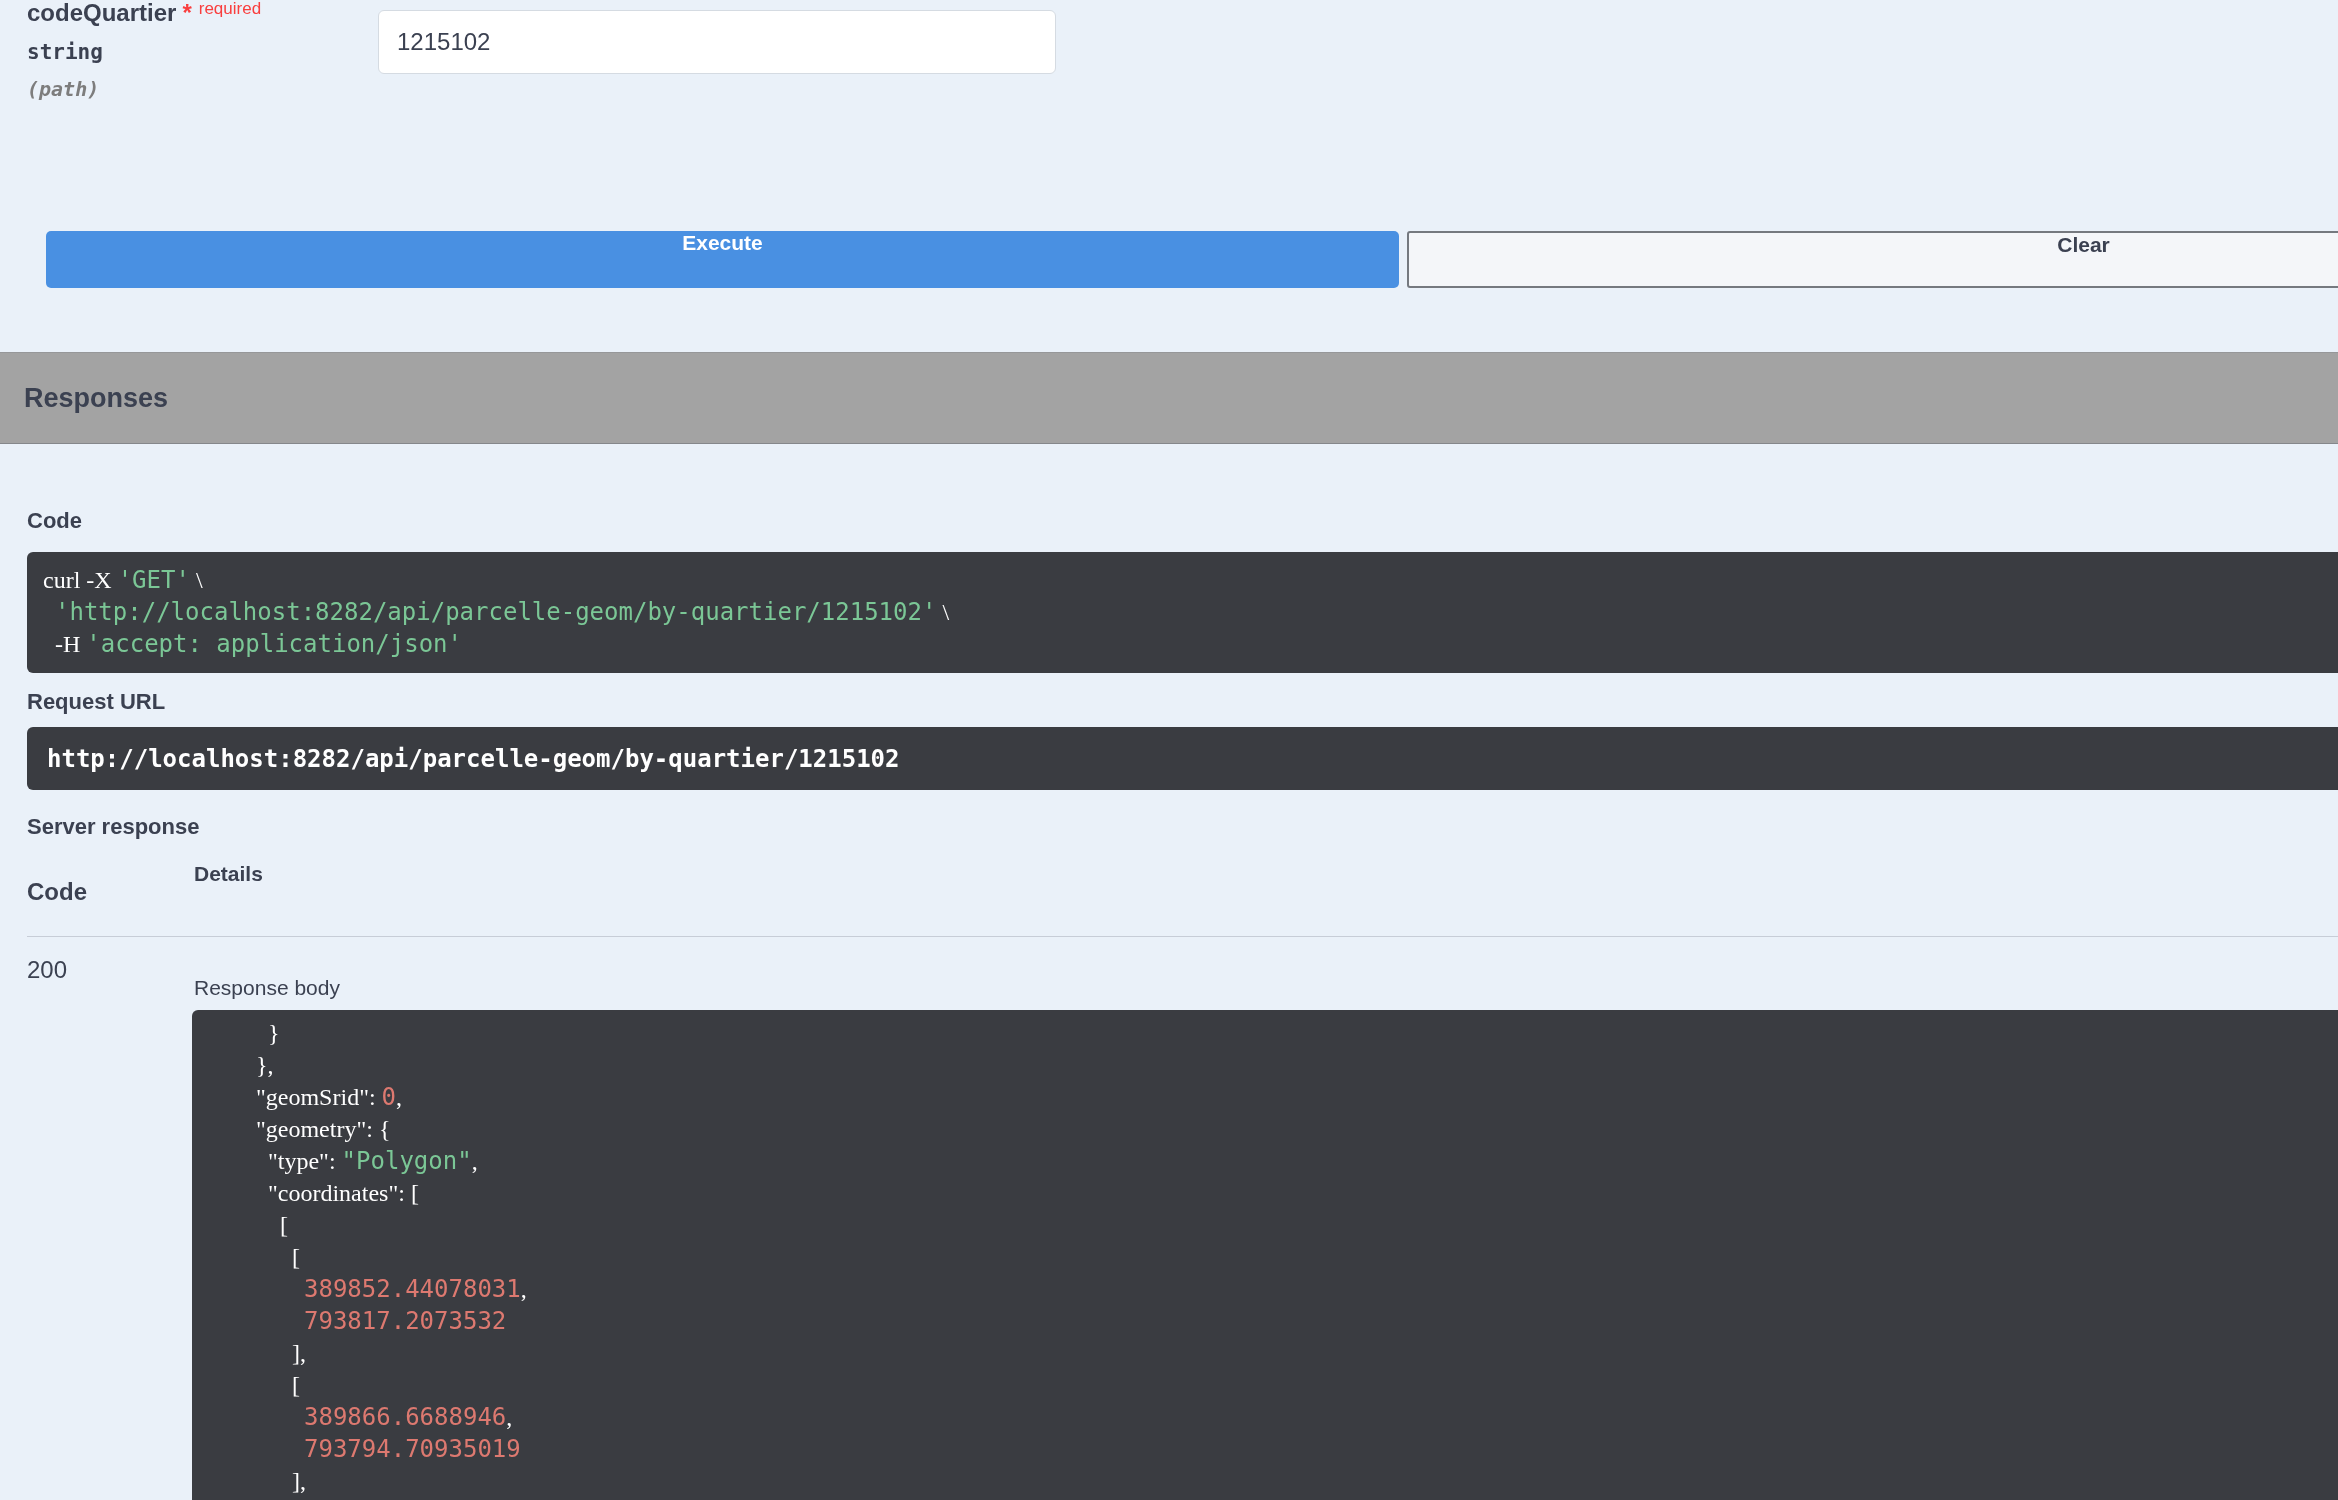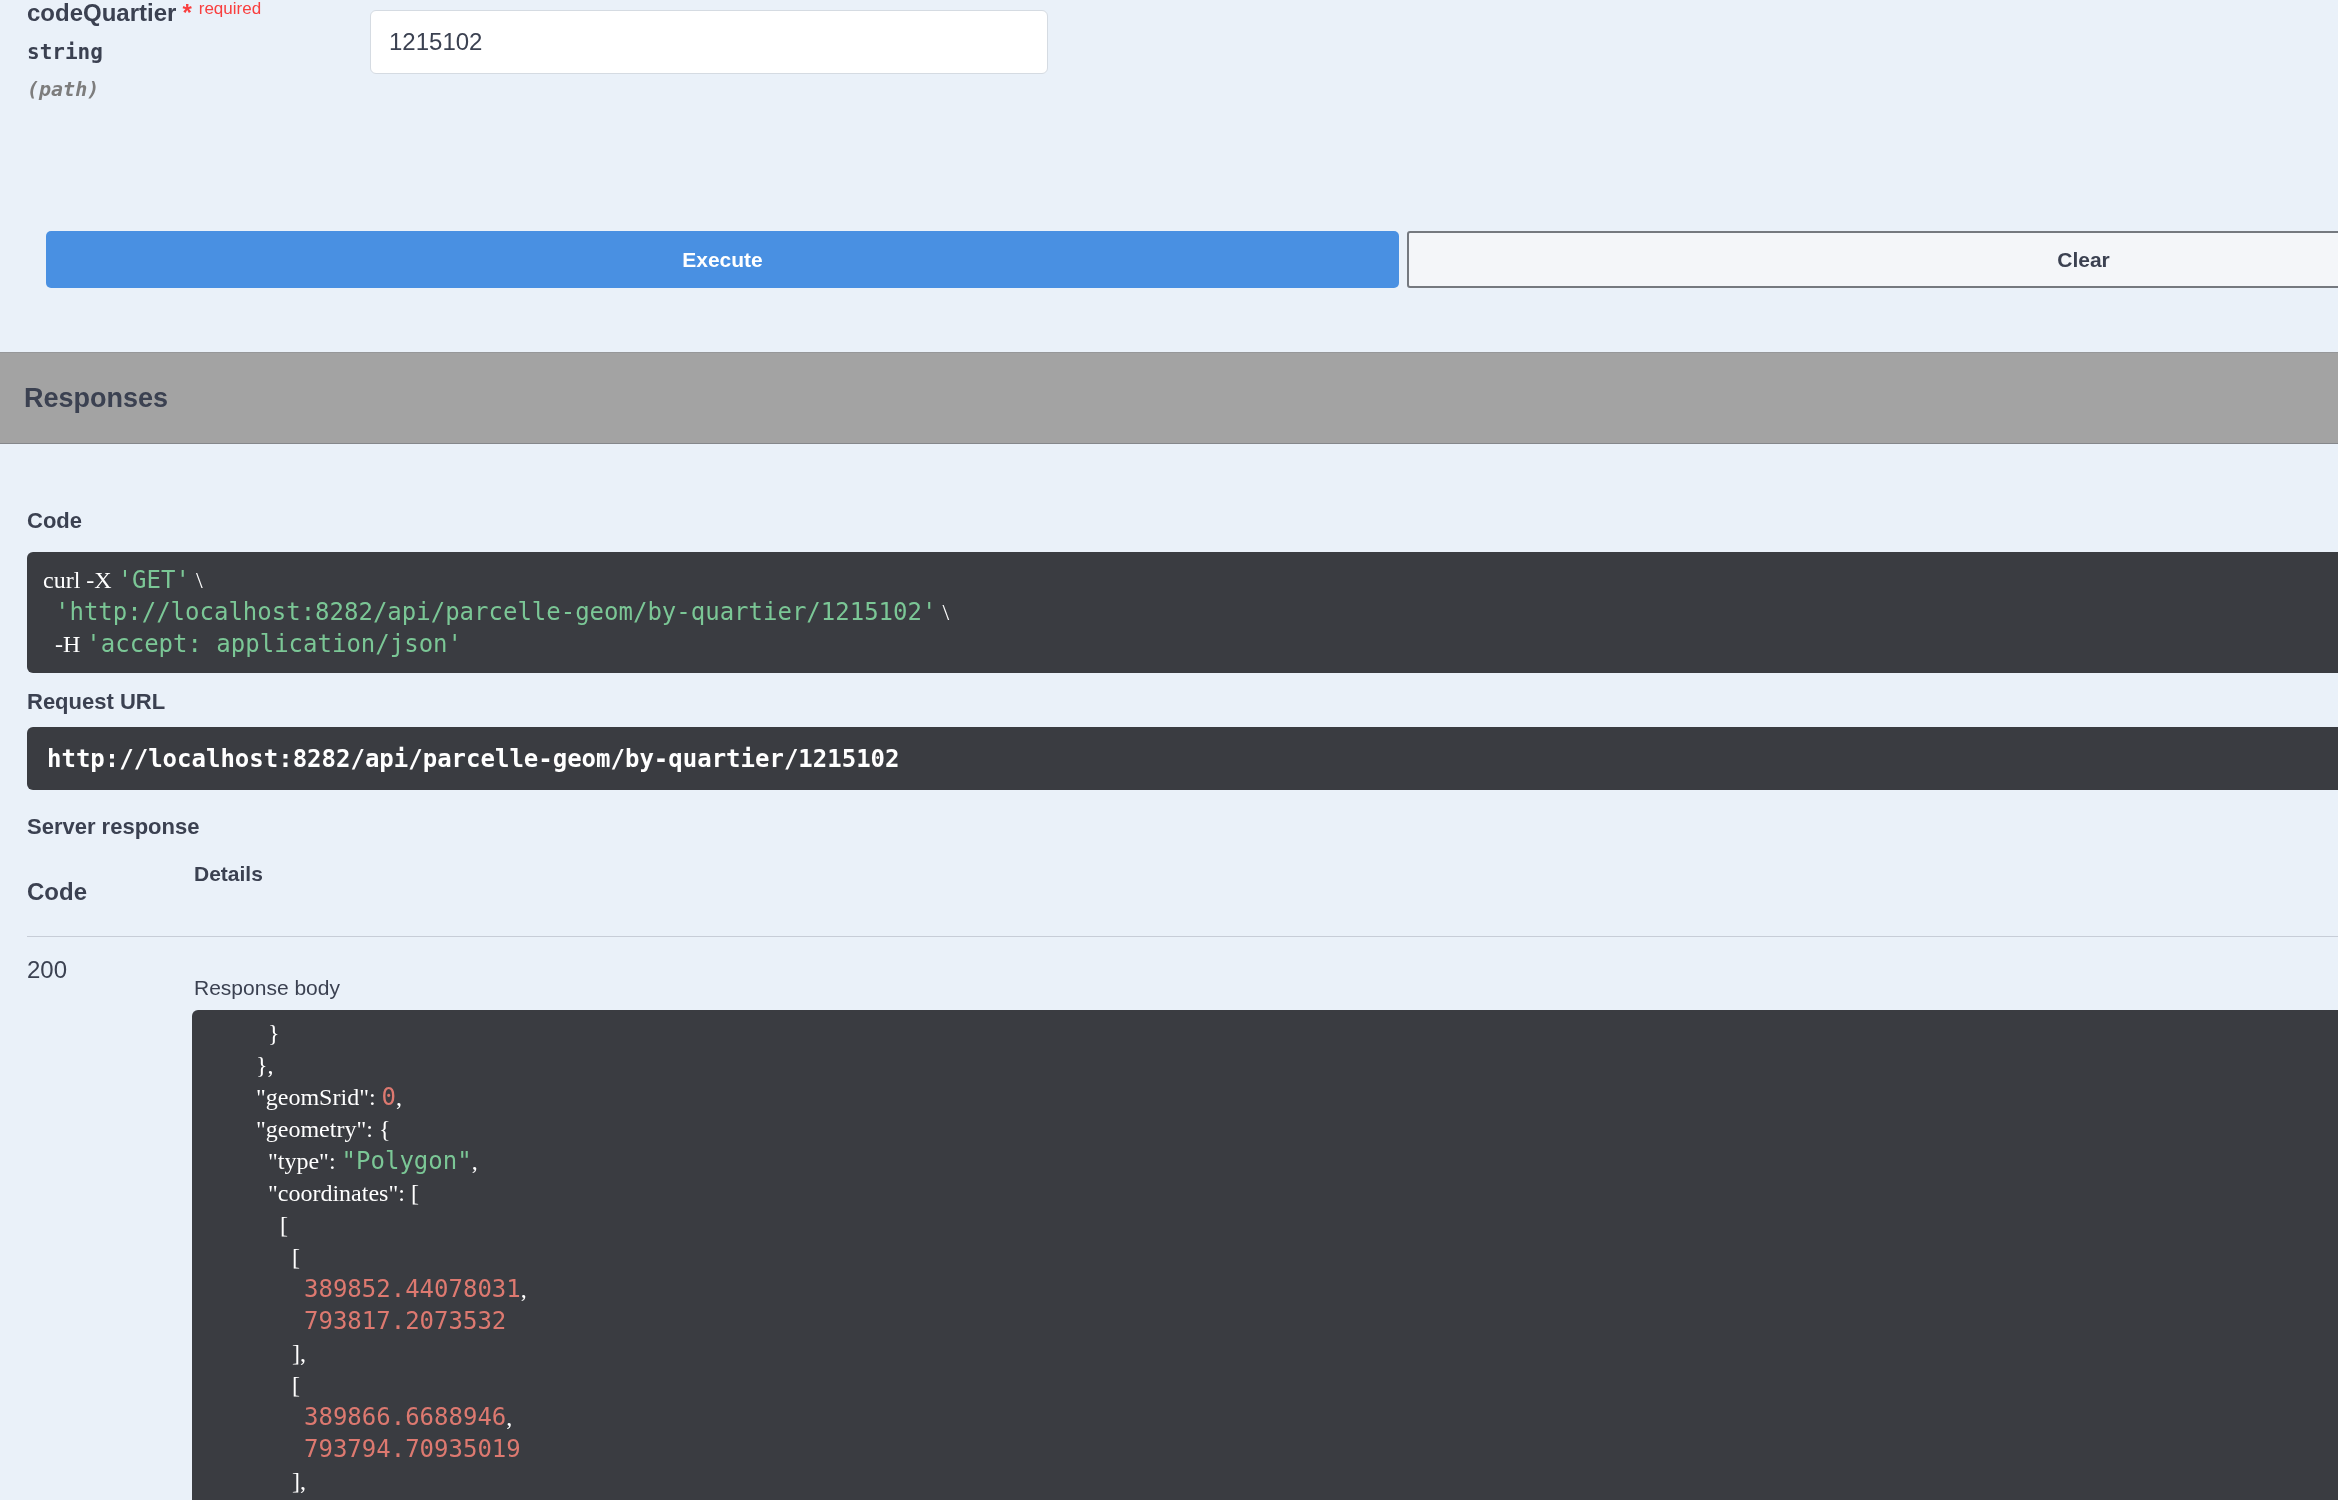--- a/index.html
+++ b/index.html
@@ -33,31 +33,31 @@
     position: absolute; left: 27px; top: 40px;
     font-family: "DejaVu Sans Mono", monospace;
     font-size: 21px; font-weight: 600;
   }
   .param-loc {
     position: absolute; left: 27px; top: 77px;
     font-family: "DejaVu Sans Mono", monospace;
     font-style: italic; font-size: 20px; color: #7d7d7d; font-weight: 600;
   }
   .param-input {
-    position: absolute; left: 370px; top: 10px;
+    position: absolute; left: 378px; top: 10px;
     width: 678px; height: 64px; box-sizing: border-box;
     background: #ffffff; border: 1px solid #d5dbe2; border-radius: 6px;
     font-family: "Liberation Sans", sans-serif;
     font-size: 24px; color: #3b4151; padding: 17px 18px; outline: none;
   }
 
   
   .btn {
     position: absolute; top: 231px; height: 57px;
-    display: flex; align-items: center; justify-content: center;
+    display: flex; justify-content: center;
     font-size: 21px; font-weight: 700; cursor: pointer;
     box-sizing: border-box;
   }
   .btn-execute {
     left: 46px; width: 1353px;
     background: #4990e2; color: #ffffff; border: none; border-radius: 5px;
   }
   .btn-clear {
     left: 1407px; width: 1353px;
     background: #f4f6f9; color: #3b4151;

